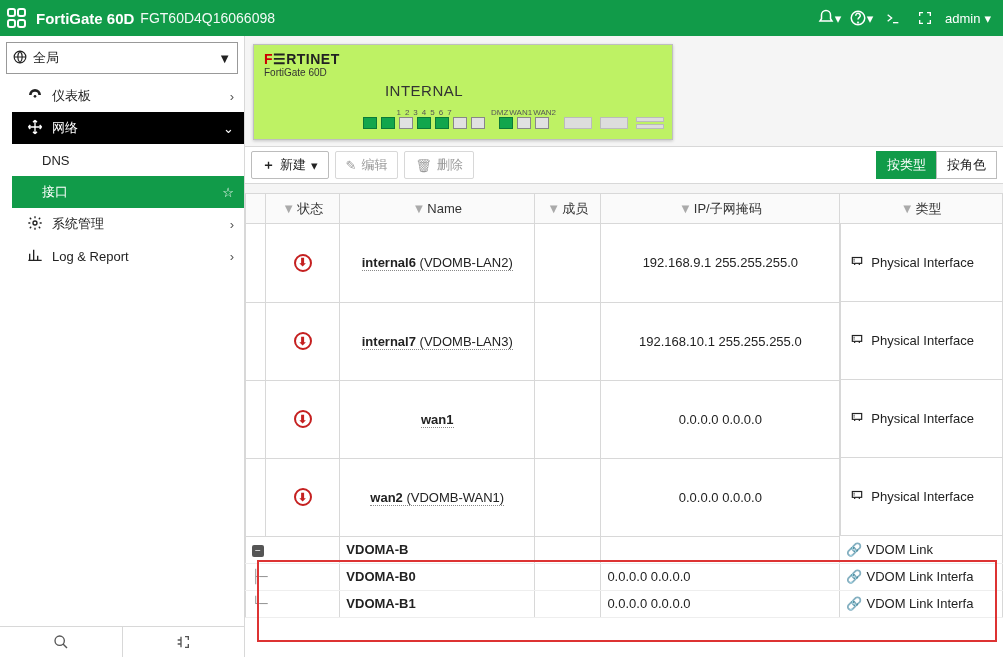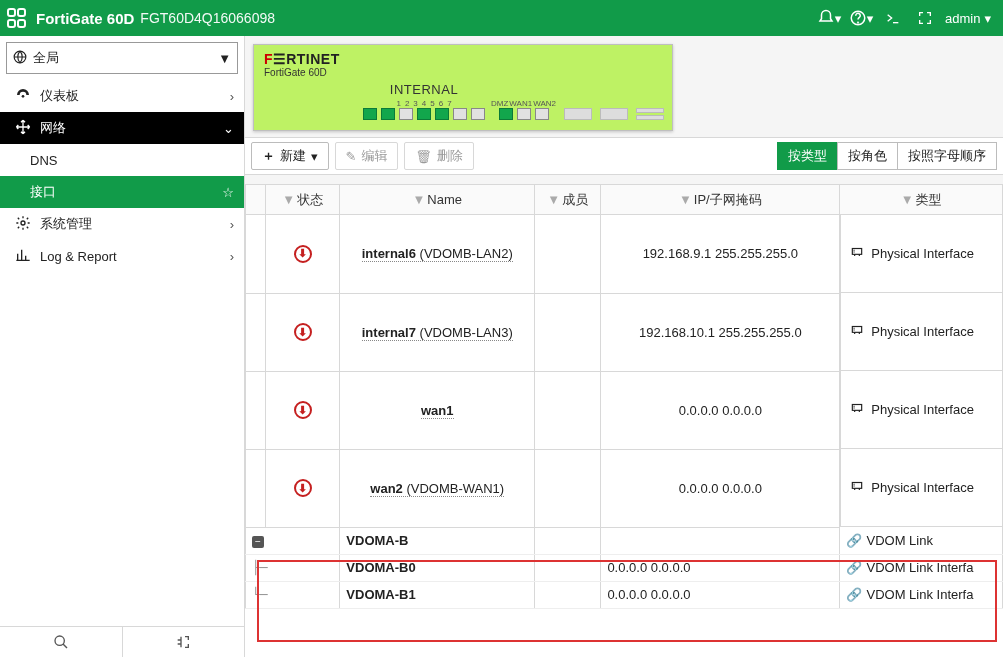--- a/index.html
+++ b/index.html
@@ -14,21 +14,21 @@
   .tb-spacer { flex:1; }
   .tb-icon { width:32px; height:36px; display:flex; align-items:center; justify-content:center; cursor:pointer; }
   .tb-icon svg { stroke:#fff; fill:none; }
   .admin { display:flex; align-items:center; gap:4px; cursor:pointer; padding:0 4px; }
 
   
   .shell { display:flex; height:calc(657px - 36px); }
   .sidebar { width:245px; border-right:1px solid #d8d8d8; display:flex; flex-direction:column; background:#fff;}
   .vdom-sel { height:32px; border:1px solid #999; margin:6px; display:flex; align-items:center; padding:0 6px; cursor:pointer; background:#fff;}
   .vdom-sel .globe{ margin-right:6px; }
-  .nav { flex:1; }
+  .nav { flex:1;padding-left:12px; }
   .nav-item { height:32px; display:flex; align-items:center; padding:0 10px 0 14px; cursor:pointer; border-bottom:0; position:relative; }
   .nav-item .ico{ width:18px; text-align:center; margin-right:8px; color:#333; }
   .nav-item .chev{ margin-left:auto; color:#555; }
   .nav-item.active{ background:#000000; color:#fff; }
   .nav-item.active .ico, .nav-item.active .chev{ color:#fff; }
   .nav-sub { height:32px; display:flex; align-items:center; padding-left:30px; cursor:pointer; }
   .nav-sub.selected{ background:#119b49; color:#fff; }
   .nav-sub .star{ margin-left:auto; margin-right:10px; color:#fff; }
   .side-btm { border-top:1px solid #d8d8d8; display:flex; }
   .side-btm div{ flex:1; height:30px; display:flex; align-items:center; justify-content:center; cursor:pointer; }
@@ -36,21 +36,21 @@
 
   .main { flex:1; display:flex; flex-direction:column; background:#f5f5f5; }
   
   .dev-area{ padding:8px 8px 6px 8px; }
   .device{ width:420px; background:#bef264; border:1px solid #bfbfbf; box-shadow:0 1px 3px rgba(0,0,0,.2); padding:6px 10px 10px 10px;}
   .device .brand{ font-weight:bold; letter-spacing:0.5px; font-size:14px;}
   .device .brand .red{ color:#c00;}
   .device .model{ font-size:10px; color:#333;}
   .device .ports{ display:flex; align-items:flex-end; gap:6px; margin-top:4px; }
   .port-group{ display:flex; flex-direction:column; align-items:center; }
-  .port-group .lbl{ font-size:13px; color:#333; margin-bottom:2px; letter-spacing:0.5px;}
+  .port-group .lbl{ font-size:15px; color:#333; margin-bottom:9px; letter-spacing:0.5px;}
   .port-group .nums{ display:flex; gap:4px; font-size:8px; color:#555; height:9px;}
   .port-row{ display:flex; gap:4px; }
   .port{ width:14px; height:12px; border:1px solid #888; background:#e1e1e1; }
   .port.up{ background:#12a64c; border-color:#0b7a38;}
   .slot{ width:28px; height:12px; background:#ddd; border:1px solid #bbb; margin-left:2px;}
 
   
   .toolbar{ background:#fff; border-top:1px solid #d8d8d8; border-bottom:1px solid #d8d8d8; height:38px; display:flex; align-items:center; padding:0 6px; gap:6px;}
   .btn{ height:28px; border:1px solid #bcbcbc; background:#fff; display:flex; align-items:center; padding:0 10px; gap:5px; cursor:pointer; border-radius:2px; color:#222;}
   .btn.disabled{ color:#9a9a9a; border-color:#d8d8d8; cursor:default;}
@@ -256,21 +256,20 @@
         <span>✎</span>
           <span>编辑</span>
       </div>
       <div class="btn disabled">
         <span>🗑</span>
           <span>删除</span>
       </div>
       <div class="group-right">
         <div class="toggle active">按类型</div>
         <div class="toggle">按角色</div>
-        <div class="toggle">按照字母顺序</div>
       </div>
     </div>
 
     <div class="tbl-wrap">
       <table>
         <colgroup>
             <col class="c0">
             <col class="c1">
             <col class="c2">
             <col class="c3">

